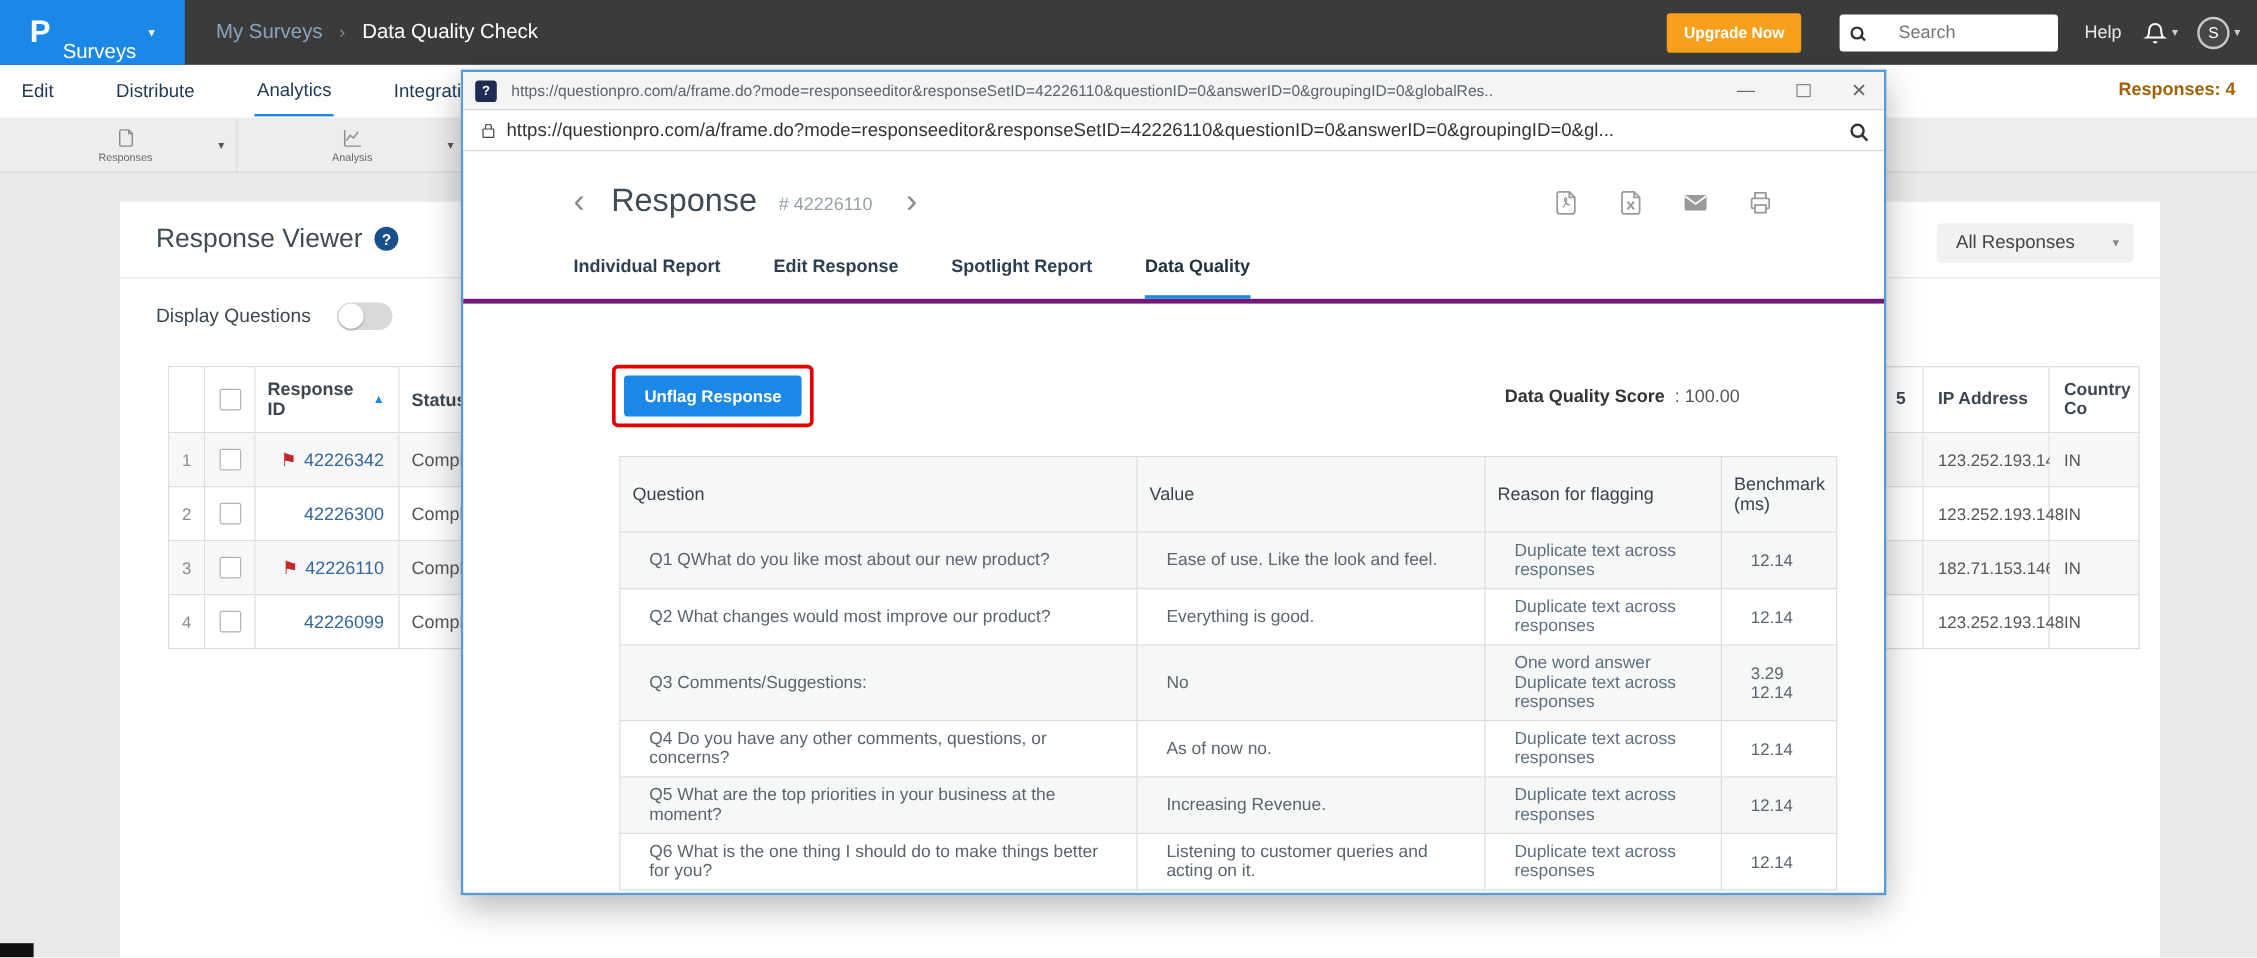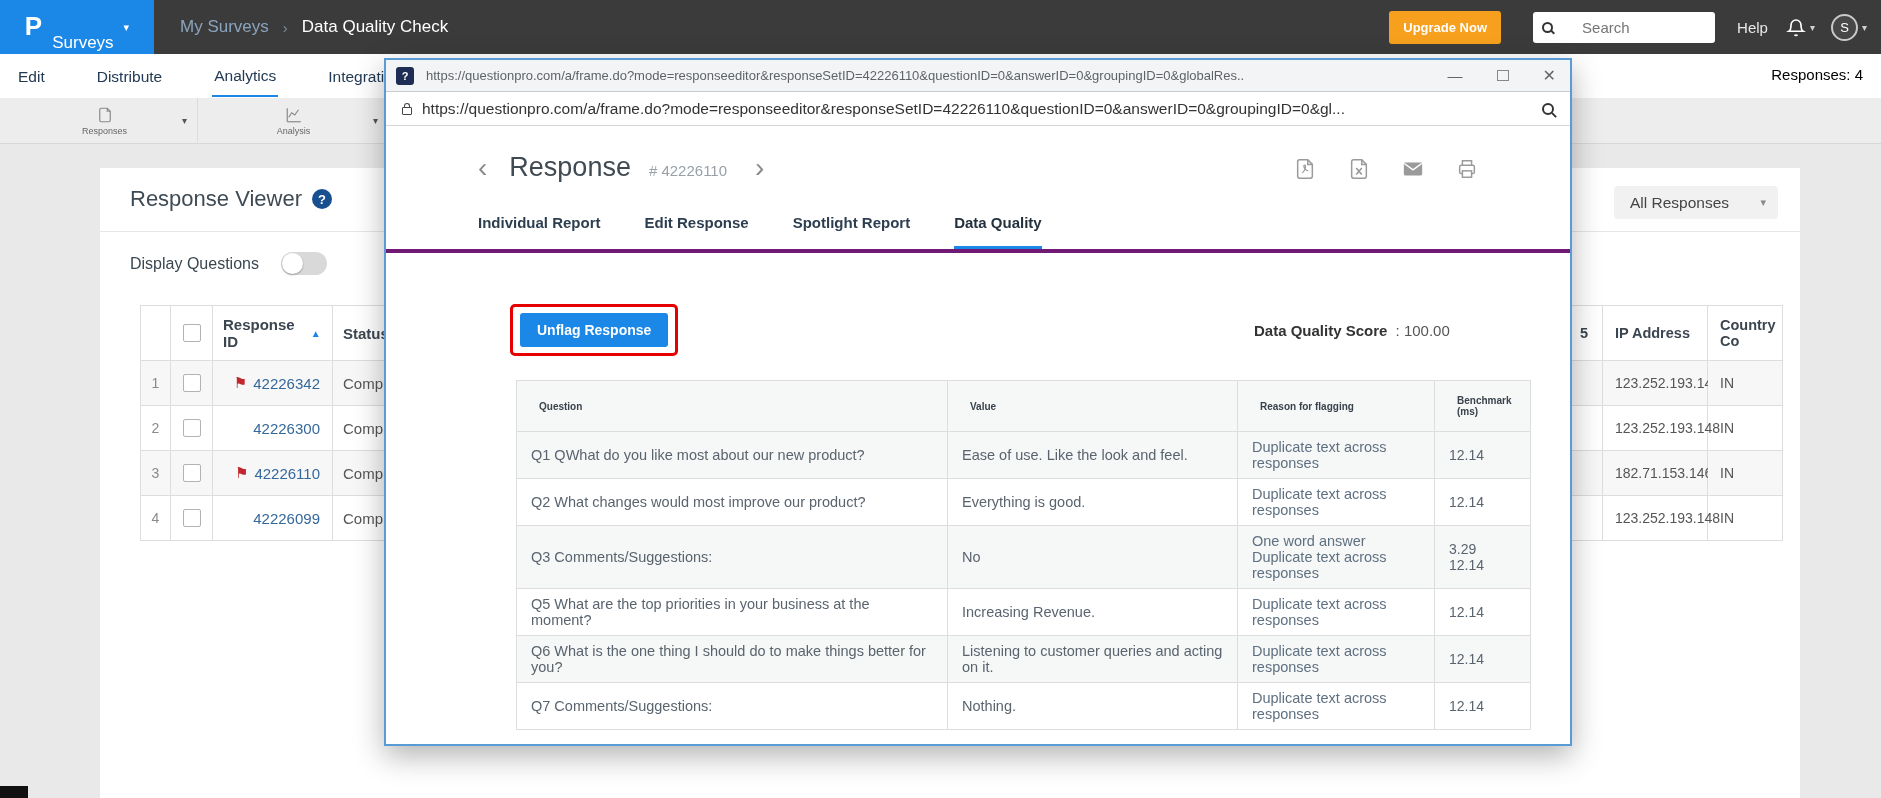--- a/index.html
+++ b/index.html
@@ -27,21 +27,21 @@
   .bell-wrap { display:flex; align-items:center; gap:4px; margin-right:16px; cursor:pointer; }
   .bell-wrap .caret { color:#cfcfcf; font-size:10px; }
   .avatar-wrap { display:flex; align-items:center; gap:4px; margin-right:14px; cursor:pointer; }
   .avatar { width:27px; height:27px; border-radius:50%; border:2px solid #c9c9c9; color:#fff; font-size:13px; display:flex; align-items:center; justify-content:center; background:#474747; }
   .avatar-wrap .caret { color:#cfcfcf; font-size:10px; }
 
   
   .subnav { position:absolute; left:0; top:54px; width:1881px; height:44px; background:#fff; display:flex; align-items:center; gap:48px; padding-left:16px; z-index:4; }
   .subnav-item { font-size:15.5px; color:#223a54; font-weight:500; padding:12px 2px 10px; cursor:pointer; }
   .subnav-item.active { border-bottom:2px solid #1b87e6; }
-  .responses-count { position:absolute; right:18px; top:66px; color:#000000; font-size:15px; font-weight:400; z-index:4; }
+  .responses-count { position:absolute; right:18px; top:66px; color:#a16207; font-size:15px; font-weight:700; z-index:4; }
 
   
   .toolbar { position:absolute; left:0; top:98px; width:1881px; height:46px; background:#ededed; border-bottom:1px solid #d8d8d8; z-index:3; }
   .tool-block { position:absolute; top:0; height:46px; border-right:1px solid #dcdcdc; display:flex; flex-direction:column; align-items:center; justify-content:center; cursor:pointer; }
   .tool-block .tb-caret { position:absolute; right:10px; top:17px; color:#555; font-size:10px; }
   .tool-label { font-size:9px; color:#666; margin-top:2px; }
   .tb-icon { width:20px; height:18px; display:block; }
 
   
   .card { position:absolute; left:100px; top:168px; width:1700px; height:630px; background:#fff; z-index:1; }
@@ -114,22 +114,22 @@
   .m-tab.active { border-bottom:3px solid #1b87e6; color:#23313f; }
 
   .hl-box { position:absolute; left:124px; top:244px; border:3px solid #e60000; border-radius:5px; padding:6px 7px; }
   .unflag-btn { background:#1b87e6; color:#fff; border:none; border-radius:3px; font-size:14px; font-weight:600; padding:9px 17px; cursor:pointer; font-family:"Liberation Sans",sans-serif; }
   .dq-score { position:absolute; left:856px; top:262px; font-size:15px; }
   .dq-score .lbl { font-weight:bold; color:#333;margin-left:12px; }
   .dq-score .val { color:#555; margin-left:4px; }
 
   table.dqt { position:absolute; left:130px; top:320px; width:1014px; border-collapse:collapse; table-layout:fixed; }
   .dqt th, .dqt td { border:1px solid #ddd; text-align:left; vertical-align:middle; }
-  .dqt th { font-size:10px; color:#39434c; font-weight:bold; padding:14px 22px; background:#f6f7f7; }
-  .dqt td { font-size:14.5px; color:#5a646e; padding:7px 14px; }
+  .dqt th { font-size:15px; color:#39434c; font-weight:normal; padding:14px 10px; background:#f6f7f7; }
+  .dqt td { font-size:14.5px; color:#5a646e; padding:7px 24px; }
   .dqt tbody tr:nth-child(odd) td { background:#f6f7f7; }
   .dqt td.reason { color:#5f7081; white-space:pre-line; }
   .dqt td.bench { white-space:pre-line; font-size:14px; }
   .col-q { width:431px; } .col-v { width:290px; } .col-r { width:197px; } .col-b { width:96px; }
 
   .corner-black { position:absolute; left:0; top:786px; width:28px; height:12px; background:#101010; z-index:30; }
 </style>
 </head>
 <body>
 
@@ -395,35 +395,35 @@
         </tr>
         <tr>
           <td>Q3 Comments/Suggestions:</td>
           <td>No</td>
           <td class="reason">One word answer
 Duplicate text across responses</td>
           <td class="bench">3.29
 12.14</td>
         </tr>
         <tr>
+          <td>Q4 Do you have any other comments, questions, or concerns?</td>
+          <td>As of now no.</td>
+          <td class="reason">Duplicate text across responses</td>
+          <td class="bench">12.14</td>
+        </tr>
+        <tr>
           <td>Q5 What are the top priorities in your business at the moment?</td>
           <td>Increasing Revenue.</td>
           <td class="reason">Duplicate text across responses</td>
           <td class="bench">12.14</td>
         </tr>
         <tr>
           <td>Q6 What is the one thing I should do to make things better for you?</td>
           <td>Listening to customer queries and acting on it.</td>
           <td class="reason">Duplicate text across responses</td>
           <td class="bench">12.14</td>
         </tr>
-        <tr>
-          <td>Q7 Comments/Suggestions:</td>
-          <td>Nothing.</td>
-          <td class="reason">Duplicate text across responses</td>
-          <td class="bench">12.14</td>
-        </tr>
       </tbody>
     </table>
   </div>
 
   <div class="corner-black"></div>
 </div>
 
 </body></html>

